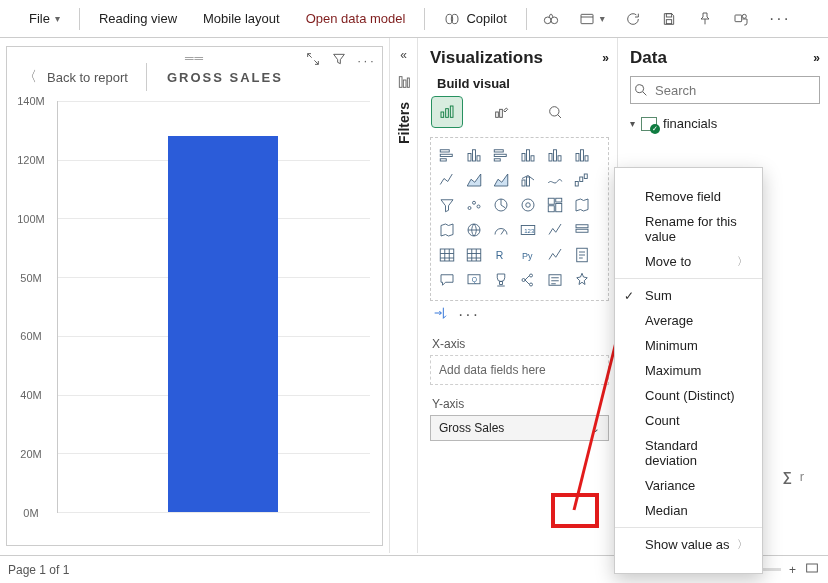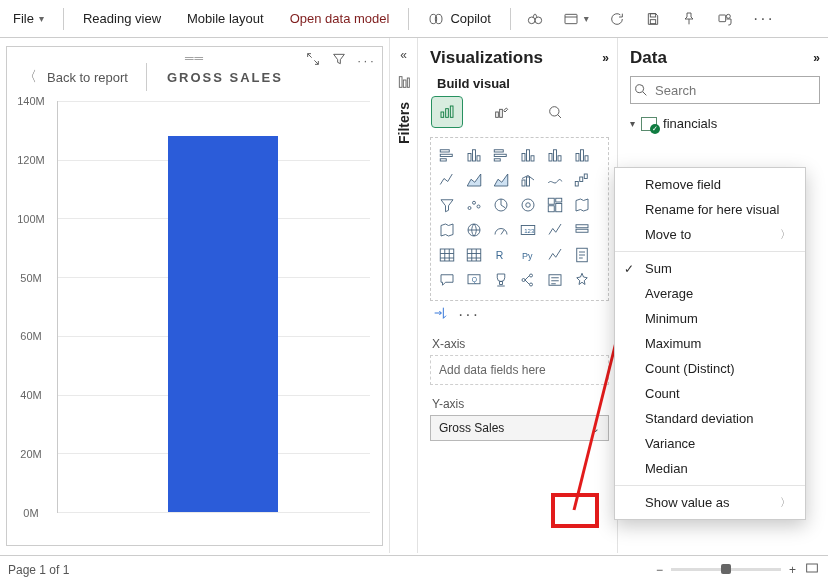--- a/index.html
+++ b/index.html
@@ -1,20 +1,20 @@
 <!DOCTYPE html>
 <html><head>
 <meta charset="utf-8">
 <style>
   * { box-sizing: border-box; margin: 0; padding: 0; font-family: "Segoe UI", Arial, sans-serif; }
   html, body { width: 828px; height: 583px; overflow: hidden; background: #fff; color: #222; }
   body { position: relative; }
 
   
-  .toolbar { display: flex; align-items: center; height: 38px; border-bottom: 1px solid #ccc; padding: 0 4px; gap: 8px; }
+  .toolbar { display: flex; align-items: center; height: 38px; border-bottom: 1px solid #ccc; padding: 0 20px; gap: 8px; }
   .tb-item { display: flex; align-items: center; height: 100%; padding: 0 9px; font-size: 13px; color: #222; cursor: pointer; white-space: nowrap; }
   .tb-disabled { color: #7f1d1d; cursor: default; }
   .tb-item svg, .tb-item .chev { flex-shrink: 0; }
   .tb-sep { width: 1px; height: 22px; background: #ccc; margin: 0 2px; }
   .tb-icon { padding: 0 6px; }
   .chev { margin-left: 5px; font-size: 10px; color: #666; }
 
   
   .main { display: flex; height: 515px; }
 
@@ -70,21 +70,21 @@
   .tree-row { display: flex; align-items: center; gap: 6px; padding: 2px 0; cursor: pointer; }
   .tree-row .chevd { font-size: 10px; color: #555; }
   .tbl-icon { width: 16px; height: 14px; border: 1px solid #5a8b6e; background: linear-gradient(#fff,#fff); position: relative; }
   .tbl-icon .check { position: absolute; right: -4px; bottom: -4px; width: 10px; height: 10px; border-radius: 50%; background: #107c41; color: #fff; font-size: 7px; display: flex; align-items: center; justify-content: center; }
 
   .data-hidden { font-size: 13px; color: #666; padding: 4px 0 4px 22px; }
   .data-field-row { display: flex; align-items: center; gap: 8px; font-size: 13px; padding: 3px 0 3px 34px; }
   .checkbox { width: 13px; height: 13px; border: 1px solid #888; background: #fff; }
 
   
-  .ctx-menu { position: absolute; left: 614px; top: 167px; width: 192px; background: #fff; border: 1px solid #ccc; box-shadow: 0 6px 18px rgba(0,0,0,0.22); padding: 4px 0; z-index: 50; font-size: 13px; }
+  .ctx-menu { position: absolute; left: 614px; top: 167px; width: 149px; background: #fff; border: 1px solid #ccc; box-shadow: 0 6px 18px rgba(0,0,0,0.22); padding: 16px 0; z-index: 50; font-size: 13px; }
   .ctx-item { padding: 5px 14px 5px 30px; position: relative; cursor: pointer; display: flex; align-items: center; justify-content: space-between; }
   .ctx-divider { height: 1px; background: #e3e3e3; margin: 4px 0; }
   .ctx-check { position: absolute; left: 9px; color: #333; font-size: 12px; }
   .ctx-sub { color: #888; font-size: 11px; }
 
   
   .status-bar { position: absolute; bottom: 0; left: 0; right: 0; height: 28px; border-top: 1px solid #ccc; display: flex; align-items: center; justify-content: space-between; padding: 0 8px; font-size: 12px; color: #555; background: #fff; }
   .zoom { display: flex; align-items: center; gap: 8px; }
   .zoom-track { width: 110px; height: 3px; background: #ddd; position: relative; }
   .zoom-thumb { position: absolute; top: -4px; width: 10px; height: 10px; background: #666; border-radius: 2px; }
@@ -540,21 +540,21 @@
     </div>
   </div>
 
 </div>
 
 <div class="ctx-menu">
   <div class="ctx-item">
       <span>Remove field</span>
     </div>
   <div class="ctx-item">
-      <span>Rename for here visual</span>
+      <span>Rename for this value</span>
     </div>
   <div class="ctx-item">
     <span>Move to</span>
     <span class="ctx-sub">〉</span>
   </div>
   <div class="ctx-divider"></div>
   <div class="ctx-item">
     <span class="ctx-check">✓</span>
     <span>Sum</span>
   </div>

